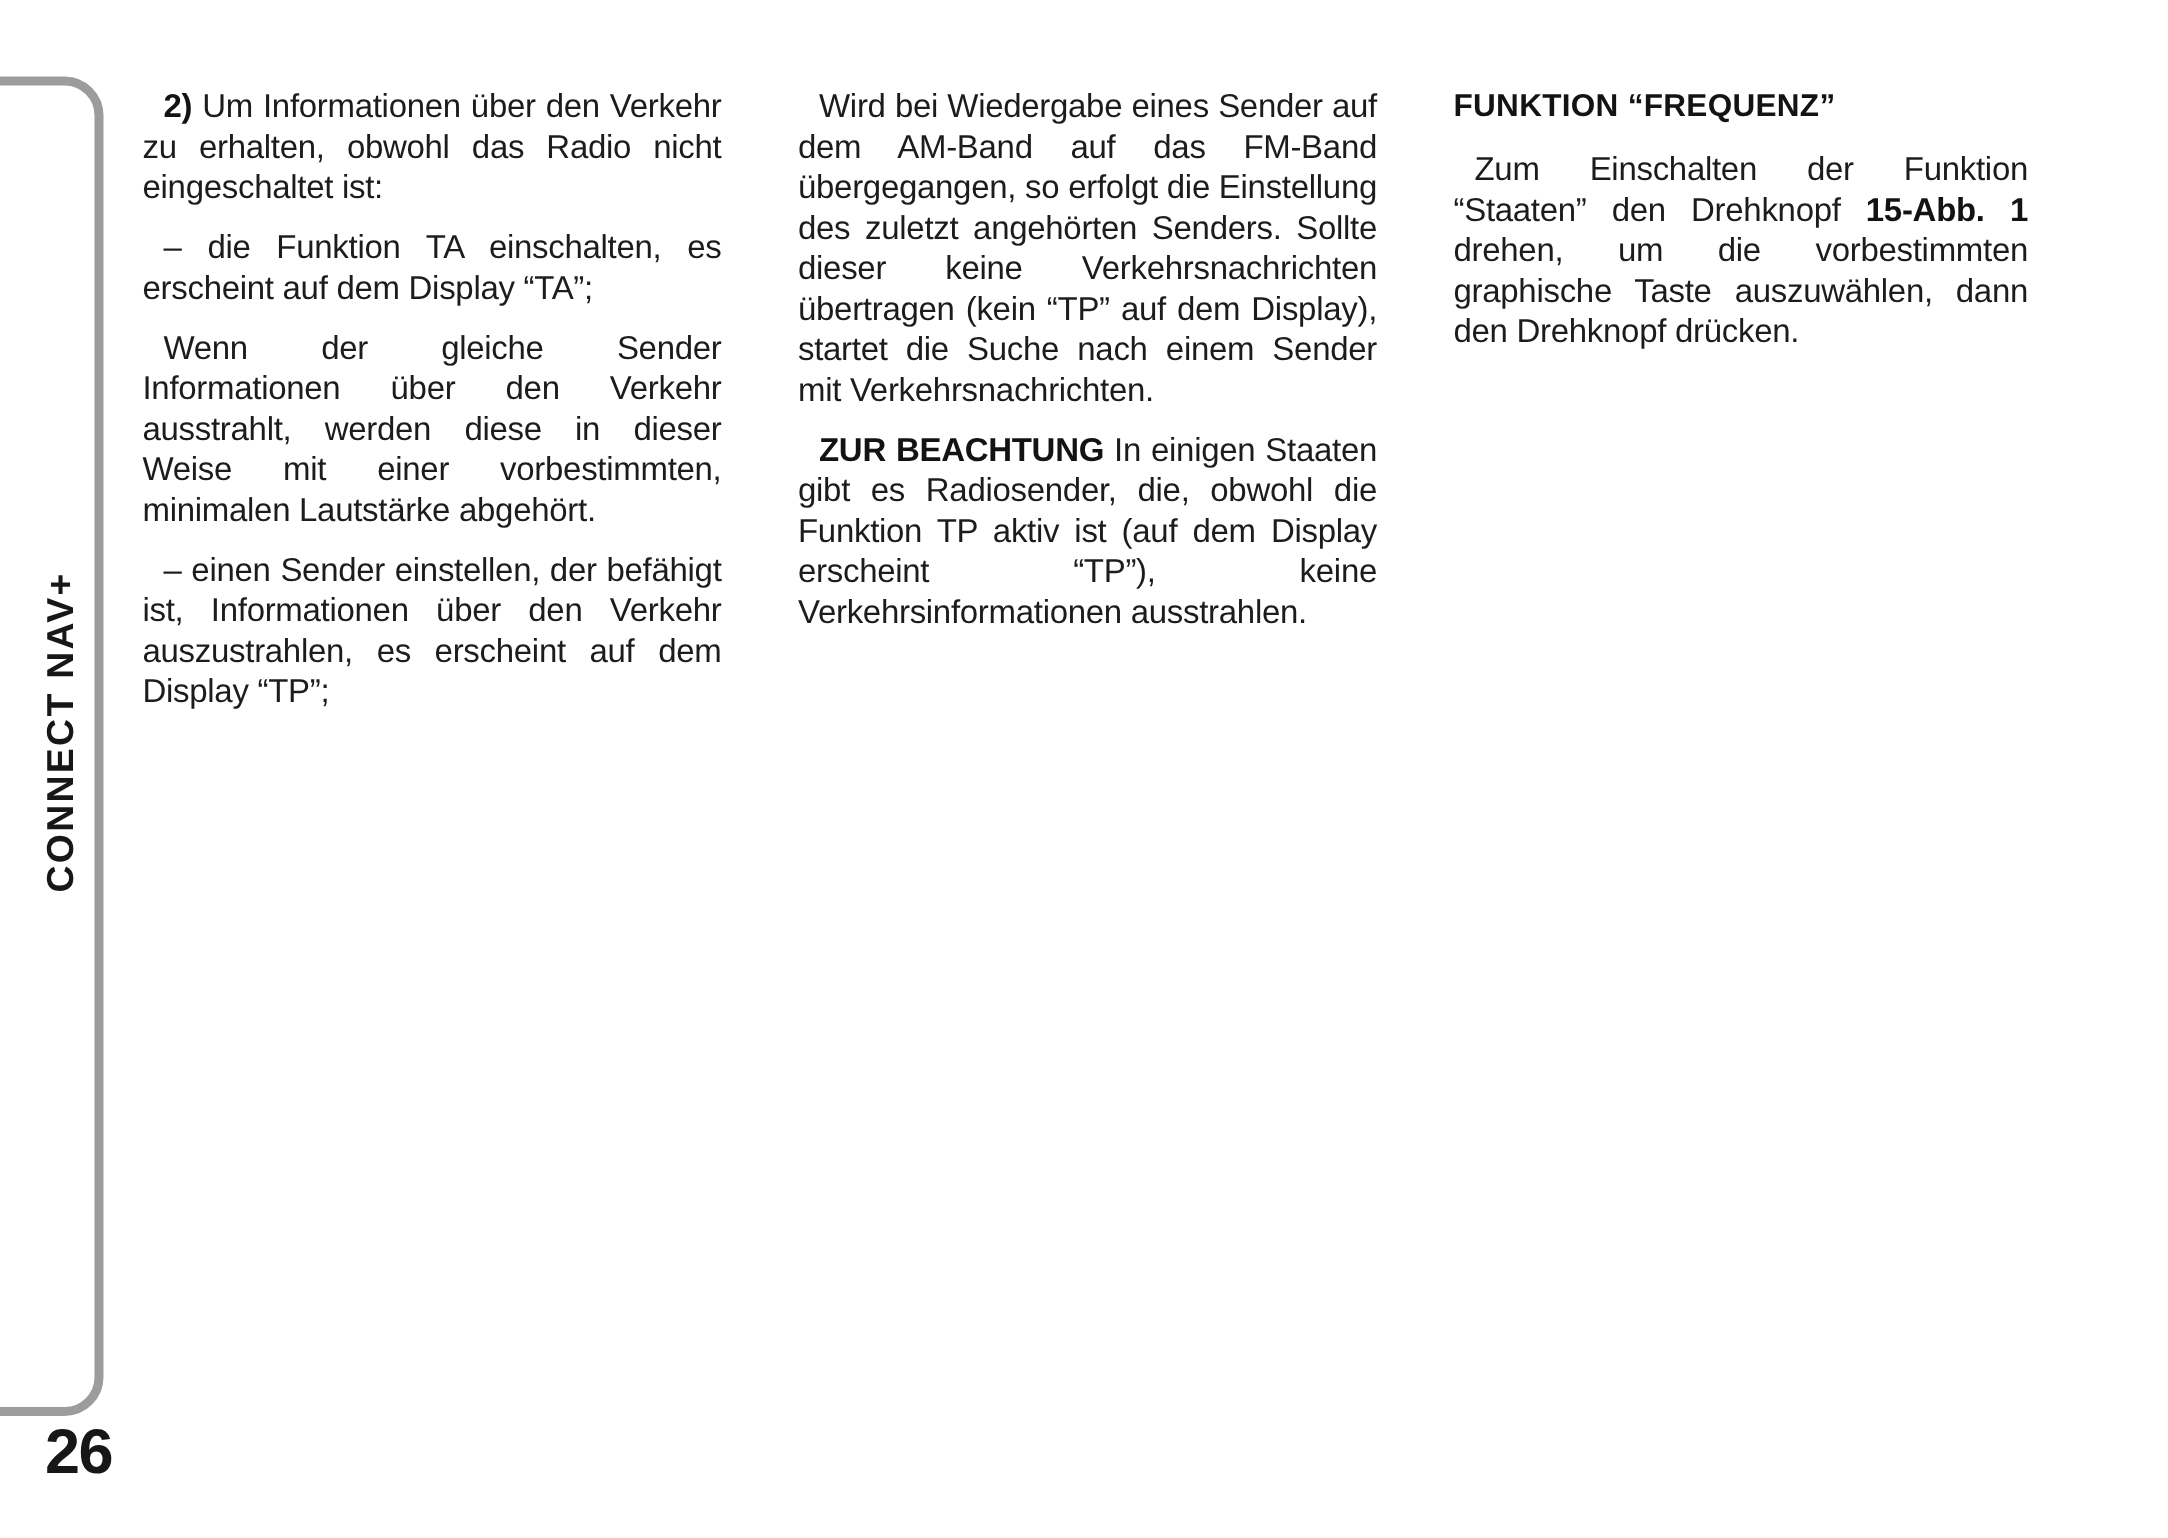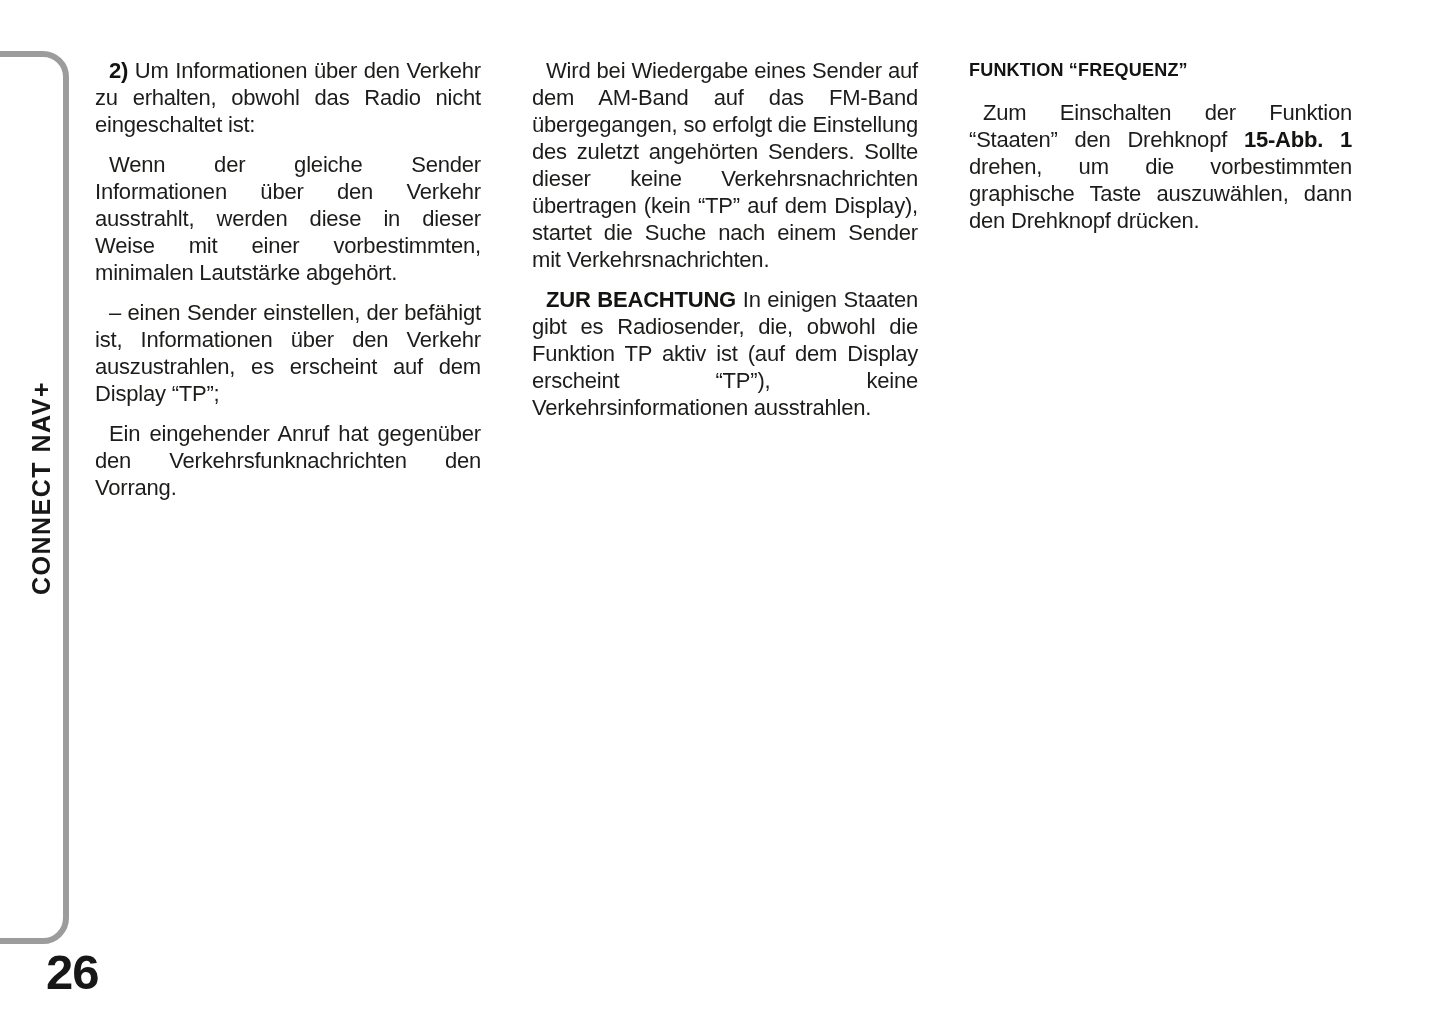--- a/index.html
+++ b/index.html
@@ -30,24 +30,24 @@
     top: 488px;
     transform: translate(-50%, -50%) rotate(-90deg);
     white-space: nowrap;
     font-weight: 700;
     font-size: 25px;
     letter-spacing: 1.5px;
     color: #171717;
   }
   .page-number {
     position: absolute;
-    left: 46px;
+    left: 30px;
     top: 944px;
     font-weight: 700;
-    font-size: 49px;
+    font-size: 42px;
     letter-spacing: -1px;
     color: #171717;
   }
   .col {
     position: absolute;
     top: 57px;
     width: 386px;
     font-size: 22px;
     line-height: 27px;
     text-align: justify;
@@ -56,42 +56,42 @@
   .col-1 { left: 95px; }
   .col-2 { left: 532px; }
   .col-3 { left: 969px; width: 383px; }
   .para {
     margin: 0 0 13px 0;
     text-indent: 14px;
   }
   .para b, .col-heading { font-weight: 700; color: #131311; }
   .col-heading {
     margin: 0 0 15px 0;
-    font-size: 18px;
+    font-size: 21px;
     letter-spacing: 0.2px;
     text-indent: 0;
     text-align: left;
   }
 </style>
 </head>
 <body>
 
 <div class="page">
 
   <div class="tab-border"></div>
 
   <div class="vertical-label">CONNECT NAV+</div>
 
   <div class="page-number">26</div>
 
   <div class="col col-1">
     <p class="para"><b>2)</b><span> Um Informationen über den Verkehr zu erhalten, obwohl das Radio nicht eingeschaltet ist:</span></p>
+    <p class="para"><span>– die Funktion TA einschalten, es erscheint auf dem Display “TA”;</span></p>
     <p class="para"><span>Wenn der gleiche Sender Informationen über den Verkehr ausstrahlt, werden diese in dieser Weise mit einer vorbestimmten, minimalen Lautstärke abgehört.</span></p>
     <p class="para"><span>– einen Sender einstellen, der befähigt ist, Informationen über den Verkehr auszustrahlen, es erscheint auf dem Display “TP”;</span></p>
-    <p class="para"><span>Ein eingehender Anruf hat gegenüber den Verkehrsfunknachrichten den Vorrang.</span></p>
   </div>
 
   <div class="col col-2">
     <p class="para"><span>Wird bei Wiedergabe eines Sender auf dem AM-Band auf das FM-Band übergegangen, so erfolgt die Einstellung des zuletzt angehörten Senders. Sollte dieser keine Verkehrsnachrichten übertragen (kein “TP” auf dem Display), startet die Suche nach einem Sender mit Verkehrsnachrichten.</span></p>
     <p class="para"><b>ZUR BEACHTUNG</b><span> In einigen Staaten gibt es Radiosender, die, obwohl die Funktion TP aktiv ist (auf dem Display erscheint “TP”), keine Verkehrsinformationen ausstrahlen.</span></p>
   </div>
 
   <div class="col col-3">
     <h2 class="col-heading">FUNKTION “FREQUENZ”</h2>
     <p class="para"><span>Zum Einschalten der Funktion “Staaten” den Drehknopf </span><b>15-Abb. 1</b><span> drehen, um die vorbestimmten graphische Taste auszuwählen, dann den Drehknopf drücken.</span></p>

